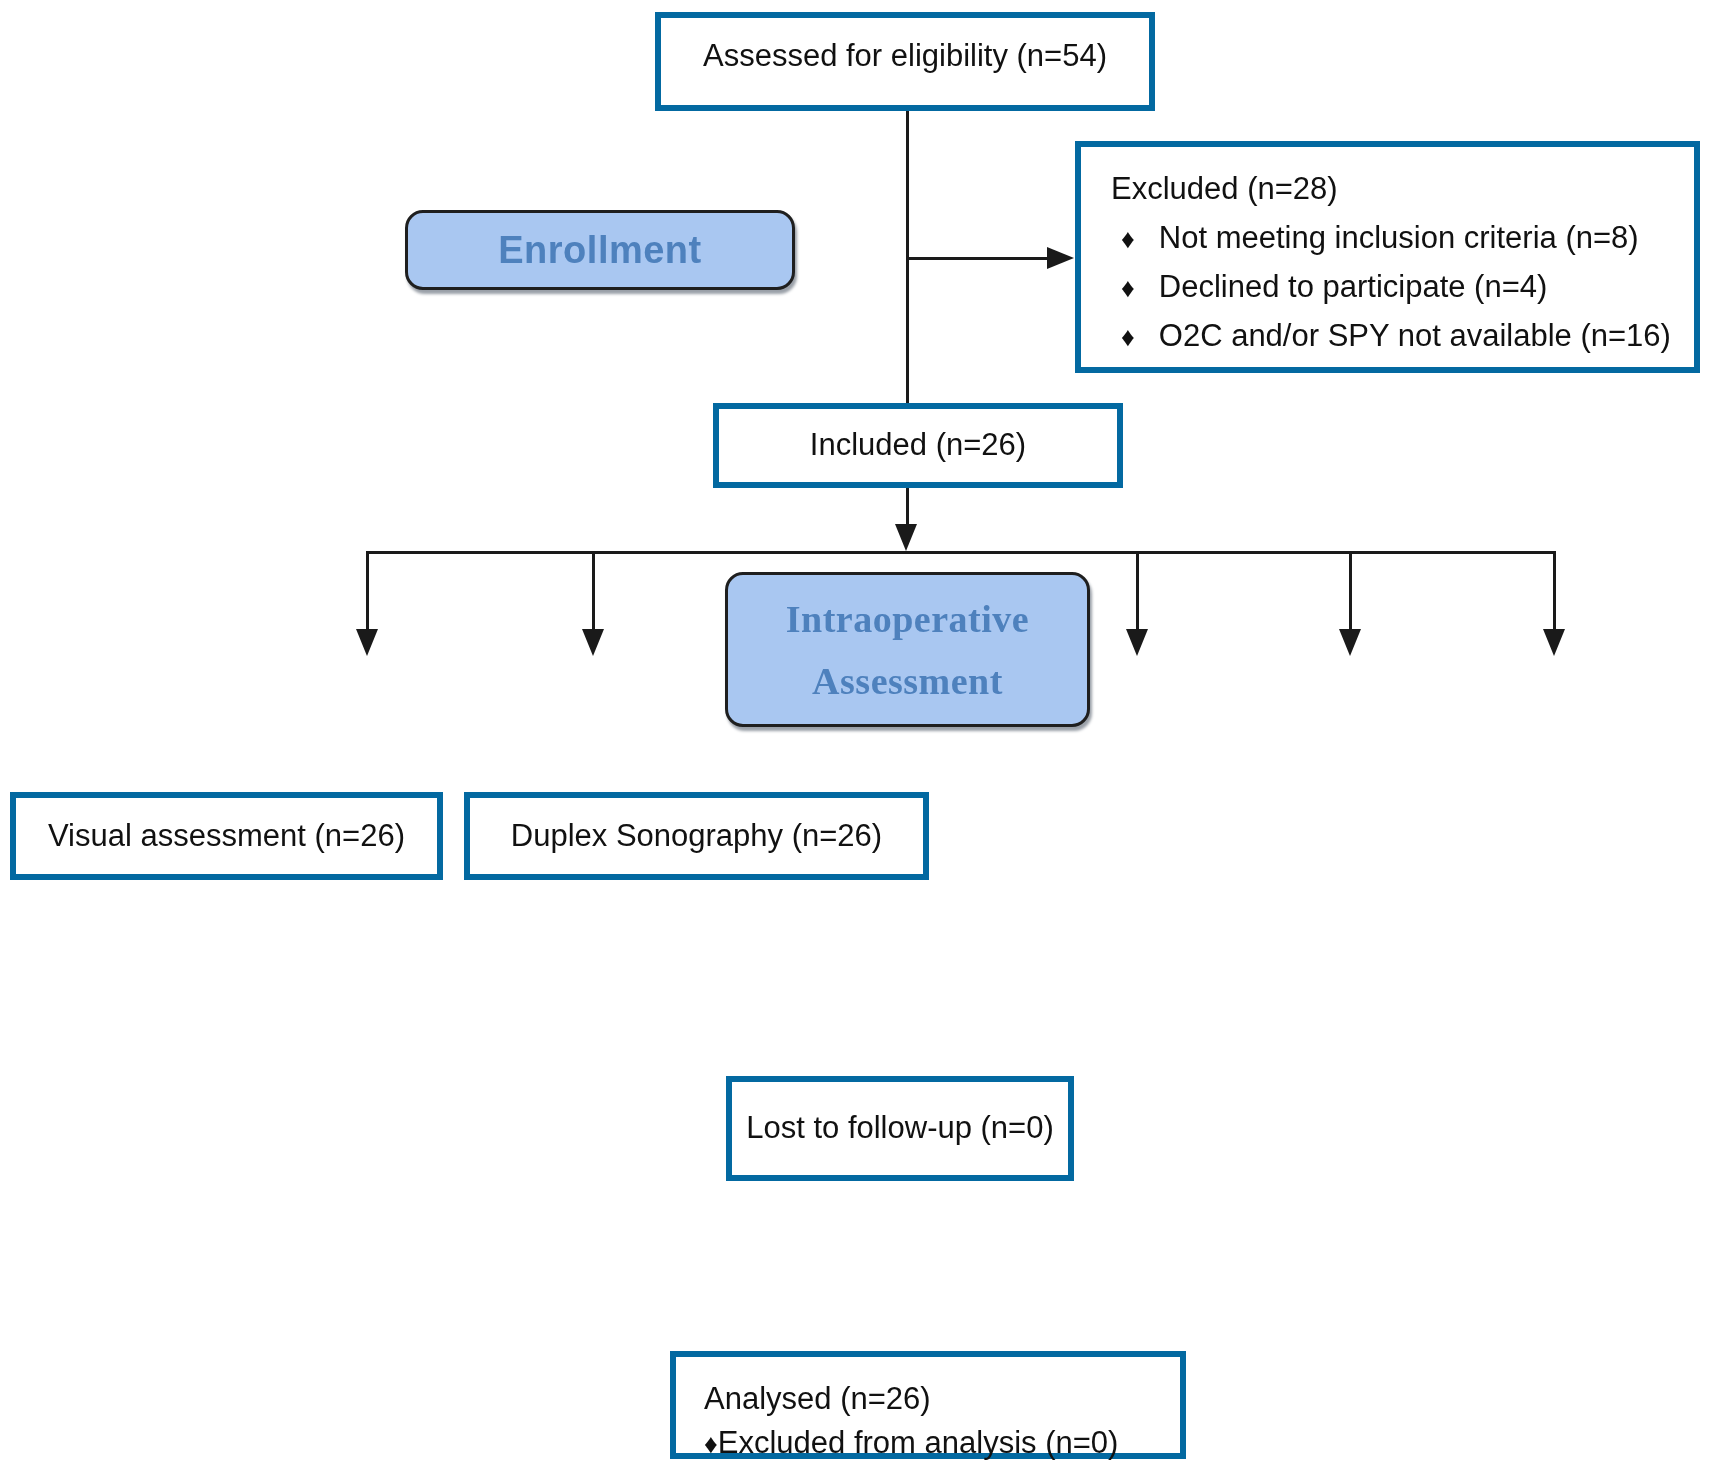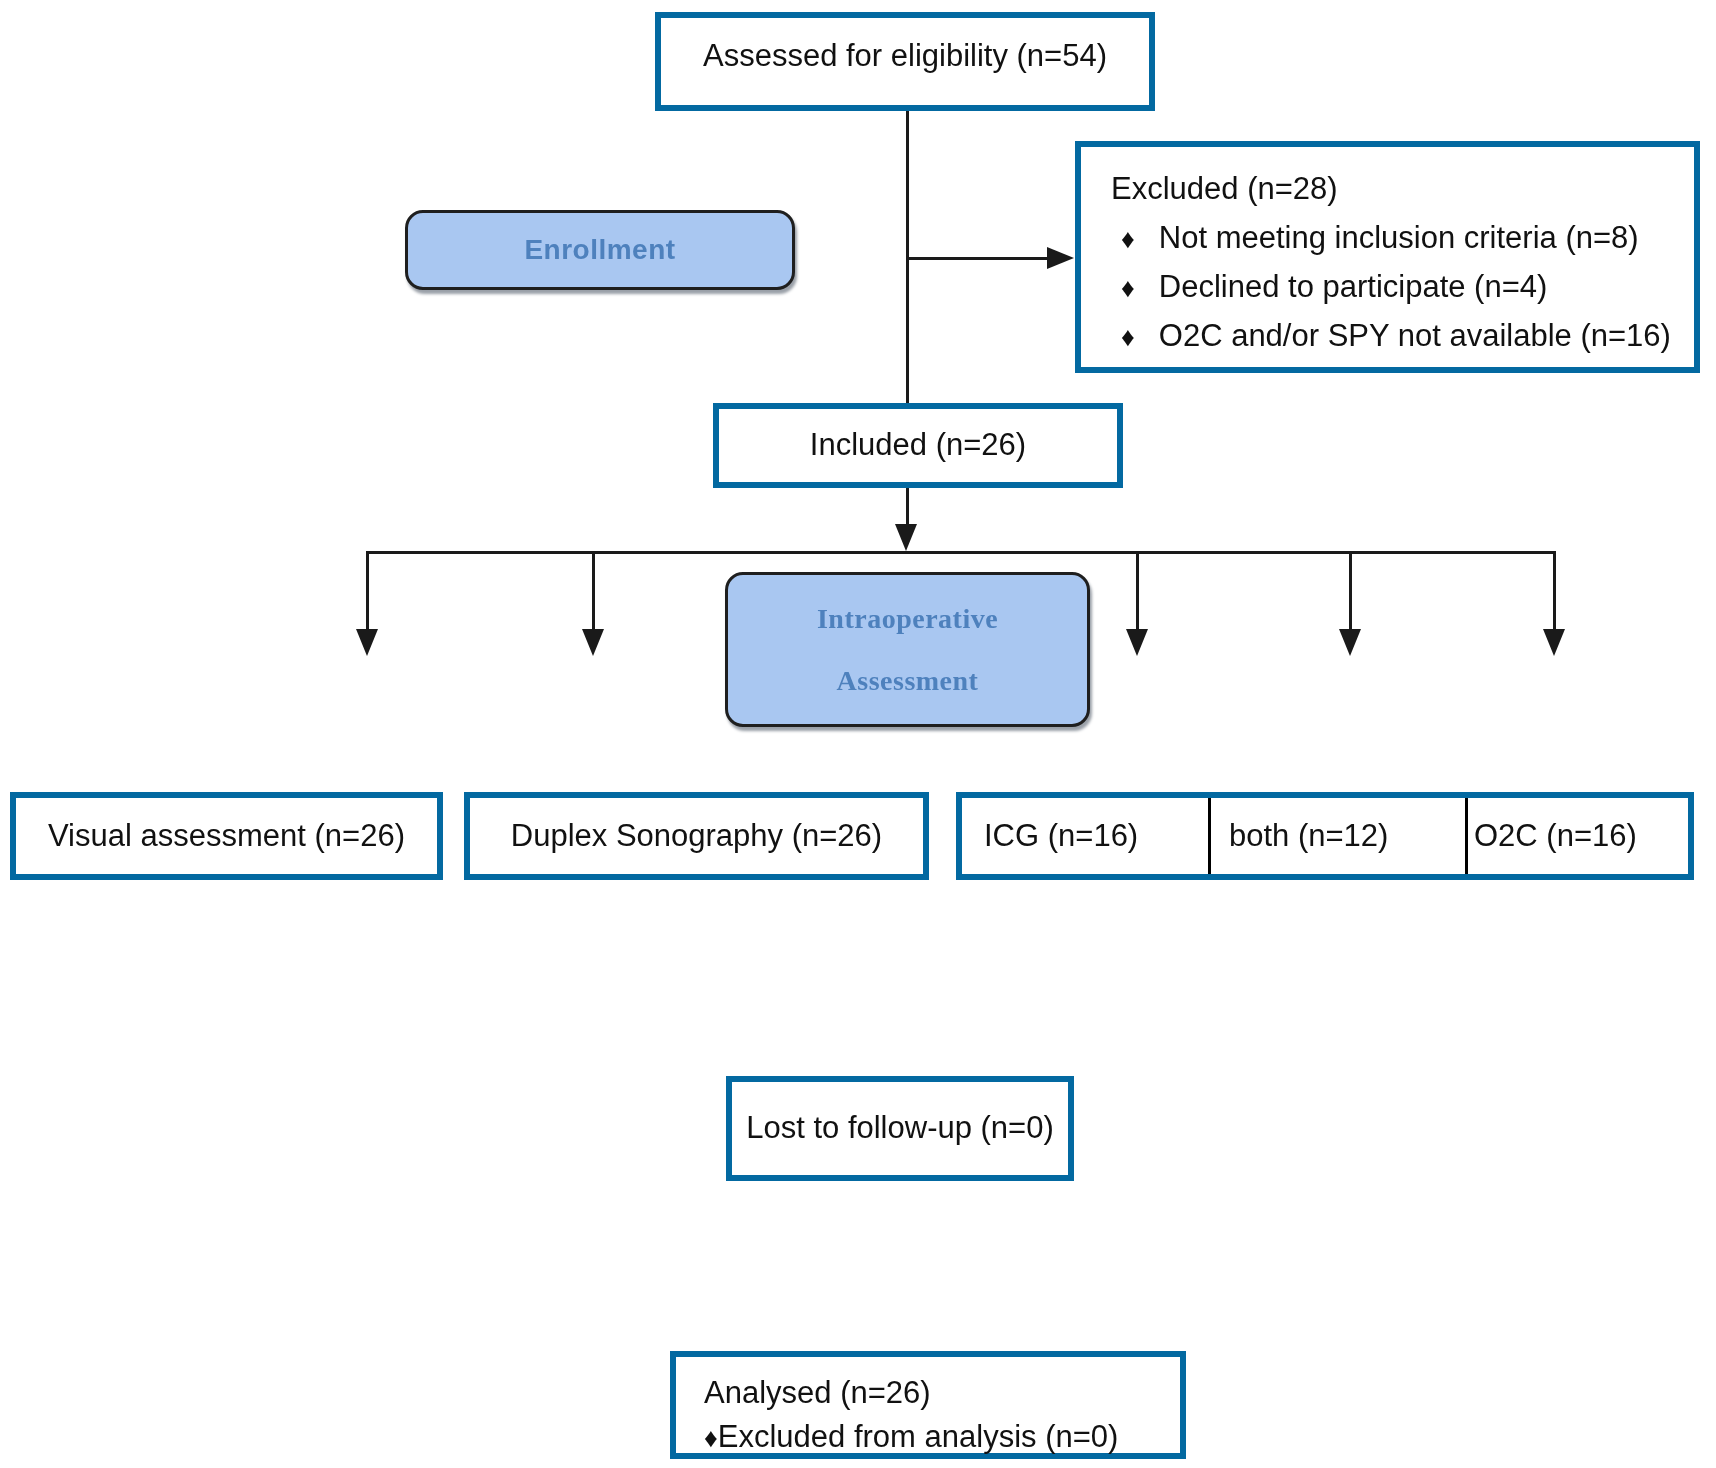--- a/index.html
+++ b/index.html
@@ -29,21 +29,21 @@
   }
   .stage{
     position:absolute;
     box-sizing:border-box;
     background:var(--stage-fill);
     border:3px solid #1f1f1f;
     border-radius:18px;
     box-shadow:2px 4px 3px #9aa0a8;
     color:var(--stage-text);
     font-weight:bold;
-    font-size:28px;
+    font-size:38px;
     display:flex;flex-direction:column;align-items:center;justify-content:center;
     text-align:center;
     letter-spacing:.5px;
   }
   .vline,.hline{position:absolute;background:var(--line);}
   .vline{width:3px;}
   .hline{height:3px;}
   .arrow-down{
     position:absolute;width:0;height:0;
     border-left:11px solid transparent;
@@ -53,21 +53,21 @@
   .arrow-right{
     position:absolute;width:0;height:0;
     border-top:11px solid transparent;
     border-bottom:11px solid transparent;
     border-left:27px solid var(--line);
   }
   .listbox{padding:18px 8px 0 30px;}
   .listbox .title{margin:0 0 2px 0;line-height:47px;}
   .bullet-row{display:flex;align-items:baseline;line-height:47px;}
   .bullet-row .diamond{font-size:27px;margin:0 24px 0 10px;flex:0 0 auto;}
-  .analysed-pad{padding:14px 8px 0 28px;line-height:44px;}
+  .analysed-pad{padding:20px 8px 0 28px;line-height:44px;}
   .analysed-pad .diamond{font-size:27px;}
   .strip{display:flex;align-items:stretch;padding:0;}
   .strip .cell{display:flex;align-items:center;box-sizing:border-box;}
   .strip .cell + .cell{border-left:3px solid #000;}
   .cell-icg{width:246px;padding-left:22px;}
   .cell-both{width:257px;padding-left:18px;}
   .cell-o2c{flex:1;padding-left:6px;}
   .intraop-line{line-height:62px;}
 </style>
 </head>
@@ -134,31 +134,20 @@
   </div>
 
   <div class="box center" style="left:10px;top:792px;width:433px;height:88px;">
     <span>Visual assessment (n=26)</span>
   </div>
 
   <div class="box center" style="left:464px;top:792px;width:465px;height:88px;">
     <span>Duplex Sonography (n=26)</span>
   </div>
 
-  <div class="box strip" style="left:956px;top:792px;width:738px;height:88px;">
-    <div class="cell cell-icg">
-      <span>ICG (n=16)</span>
-    </div>
-    <div class="cell cell-both">
-      <span>both (n=12)</span>
-    </div>
-    <div class="cell cell-o2c">
-      <span>O2C (n=16)</span>
-    </div>
-  </div>
 
 
   <div class="box center" style="left:726px;top:1076px;width:348px;height:105px;">
     <span>Lost to follow-up (n=0)</span>
   </div>
 
 
   <div class="box analysed-pad" style="left:670px;top:1351px;width:516px;height:108px;">
     <div>Analysed (n=26)</div>
     <div>

